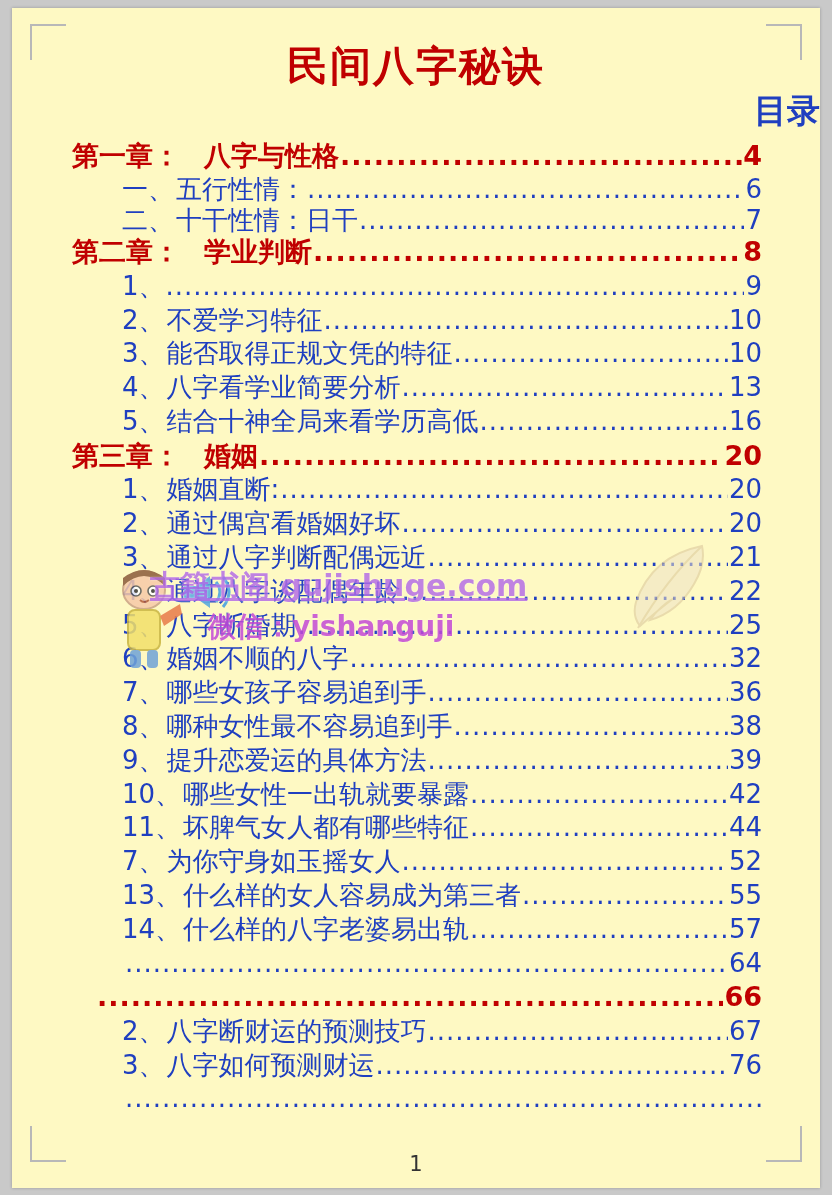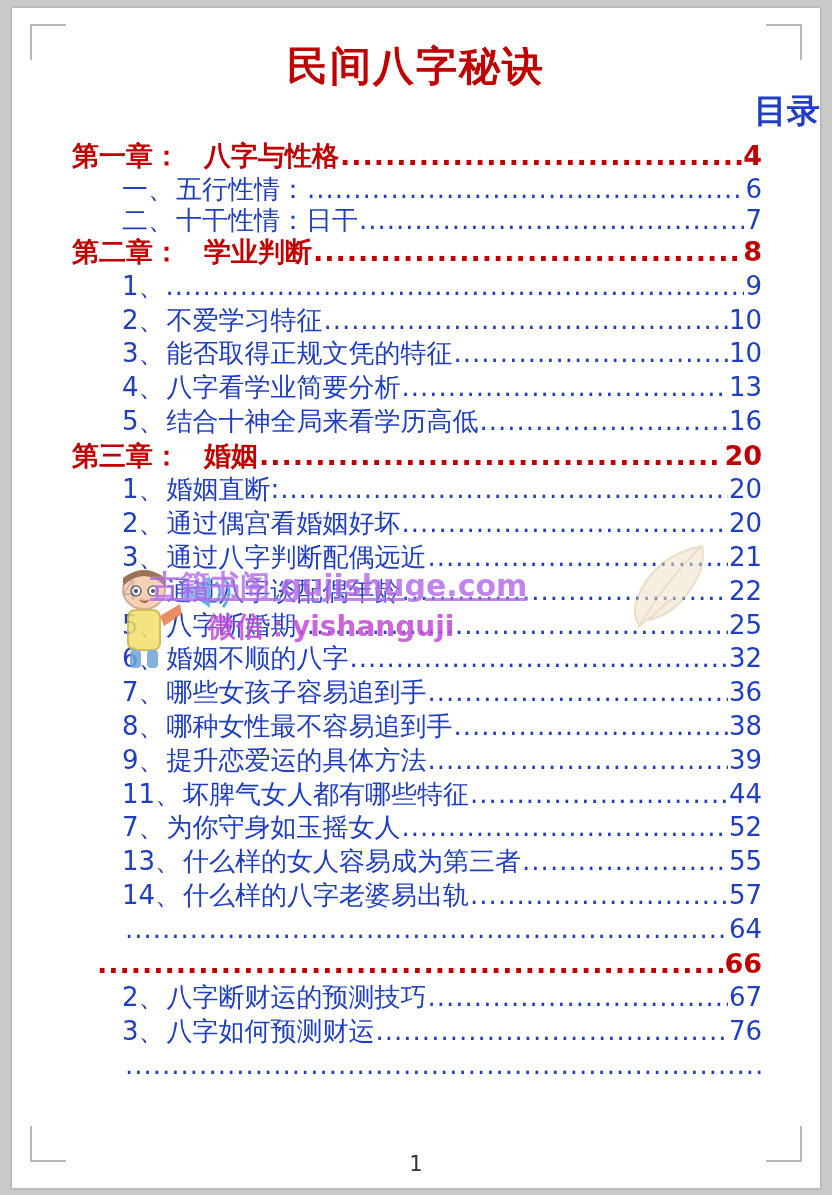--- a/index.html
+++ b/index.html
@@ -13,21 +13,21 @@
     font-family: "Liberation Sans", sans-serif;
     position: relative;
     overflow: hidden;
   }
   .page {
     position: absolute;
     left: 12px;
     top: 8px;
     width: 808px;
     height: 1180px;
-    background: #ffffff;
+    background: #fef9c3;
     box-shadow: 0 0 3px rgba(0,0,0,0.25);
     overflow: hidden;
   }
   
   .crop {
     position: absolute;
     width: 34px;
     height: 34px;
     border-color: #b8b8b8;
     border-style: solid;
@@ -297,20 +297,26 @@
       <span class="lbl num">8、</span>
       <span class="lbl txt">哪种女性最不容易追到手</span>
       <span class="dots"></span>
       <span class="pg">38</span>
     </div>
     <div class="row item">
       <span class="lbl num">9、</span>
       <span class="lbl txt">提升恋爱运的具体方法</span>
       <span class="dots"></span>
       <span class="pg">39</span>
+    </div>
+    <div class="row item">
+      <span class="lbl num">10、</span>
+      <span class="lbl txt">哪些女性一出轨就要暴露</span>
+      <span class="dots"></span>
+      <span class="pg">42</span>
     </div>
     <div class="row item">
       <span class="lbl num">11、</span>
       <span class="lbl txt">坏脾气女人都有哪些特征</span>
       <span class="dots"></span>
       <span class="pg">44</span>
     </div>
     <div class="row item">
       <span class="lbl num">7、</span>
       <span class="lbl txt">为你守身如玉摇女人</span>

